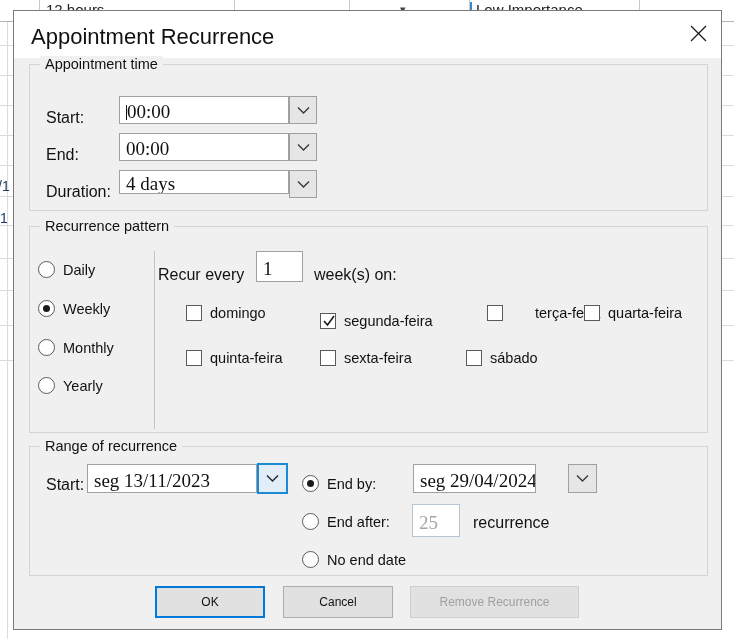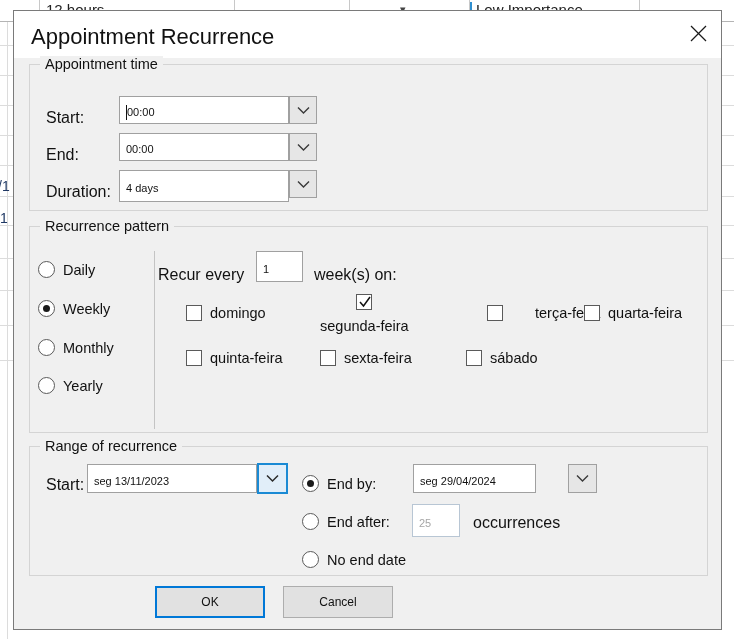--- a/index.html
+++ b/index.html
@@ -139,22 +139,22 @@
     color: #111;
     white-space: nowrap;
   }
 
   
   .textbox {
     position: absolute;
     background: #ffffff;
     border: 1px solid #a0a0a0;
     box-sizing: border-box;
-    font-family: Liberation Sans, sans-serif;
-    font-size: 11px;
+    font-family: Liberation Serif, serif;
+    font-size: 19px;
     color: #111;
     padding: 4px 0 0 6px;
     line-height: normal;
     display: flex;
     align-items: center;
     white-space: nowrap;
     overflow: hidden;
   }
   .textbox.caret::before {
     content: "";
@@ -324,21 +324,21 @@
 
   <div class="lbl" style="left:32px; top:135px;">End:</div>
   <div class="textbox" style="left:105px; top:122px; width:170px; height:28px;">00:00</div>
   <div class="dropbtn" style="left:275px; top:122px; width:28px; height:28px;">
     <svg width="13" height="9" viewBox="0 0 13 9">
         <polyline points="1,1.5 6.5,7 12,1.5" fill="none" stroke="#3a3a3a" stroke-width="1.4"></polyline>
       </svg>
   </div>
 
   <div class="lbl" style="left:32px; top:172px;">Duration:</div>
-  <div class="textbox" style="left:105px; top:159px; width:170px; height:32px;">4 days</div>
+  <div class="textbox" style="left:105px; top:159px; width:170px; height:24px;">4 days</div>
   <div class="dropbtn" style="left:275px; top:159px; width:28px; height:28px;">
     <svg width="13" height="9" viewBox="0 0 13 9">
         <polyline points="1,1.5 6.5,7 12,1.5" fill="none" stroke="#3a3a3a" stroke-width="1.4"></polyline>
       </svg>
   </div>
 
   <div class="groupbox" style="left:15px; top:215px; width:679px; height:207px;">
     <div class="group-legend">Recurrence pattern</div>
   </div>
 
@@ -364,21 +364,21 @@
   <div class="lbl" style="left:144px; top:255px;">Recur every</div>
   <div class="textbox" style="left:242px; top:240px; width:47px; height:31px;">1</div>
   <div class="lbl" style="left:300px; top:255px;">week(s) on:</div>
 
   <div class="check-row" style="left:172px; top:294px;">
     <span class="checkbox">
       
     </span>
     <span class="check-label">domingo</span>
   </div>
-  <div class="check-row" style="left:306px; top:283px;flex-direction:column;">
+  <div class="check-row" style="left:306px; top:302px;">
     <span class="checkbox checked">
       <svg width="14" height="14" viewBox="0 0 14 14">
           <polyline points="2,7 5.5,11 12,2" fill="none" stroke="#111" stroke-width="1.5"></polyline>
         </svg>
     </span>
     <span class="check-label">segunda-feira</span>
   </div>
   <div class="check-row" style="left:473px; top:294px;gap:32px;">
     <span class="checkbox">
       
@@ -432,23 +432,24 @@
     <svg width="13" height="9" viewBox="0 0 13 9">
         <polyline points="1,1.5 6.5,7 12,1.5" fill="none" stroke="#3a3a3a" stroke-width="1.4"></polyline>
       </svg>
   </div>
 
   <div class="radio-row" style="left:288px; top:502px;">
     <span class="radio"></span>
     <span class="radio-label">End after:</span>
   </div>
   <div class="textbox disabled" style="left:398px; top:493px; width:48px; height:33px;">25</div>
-  <div class="lbl" style="left:459px; top:503px;">occurrences</div>
+  <div class="lbl" style="left:459px; top:503px;">recurrence</div>
 
   <div class="radio-row" style="left:288px; top:540px;">
     <span class="radio"></span>
     <span class="radio-label">No end date</span>
   </div>
 
   <div class="btn focused" style="left:141px; top:575px; width:110px; height:32px;">OK</div>
   <div class="btn" style="left:269px; top:575px; width:110px; height:32px;">Cancel</div>
+  <div class="btn disabled" style="left:396px; top:575px; width:169px; height:32px;">Remove Recurrence</div>
 
 </div>
 
 </body></html>

